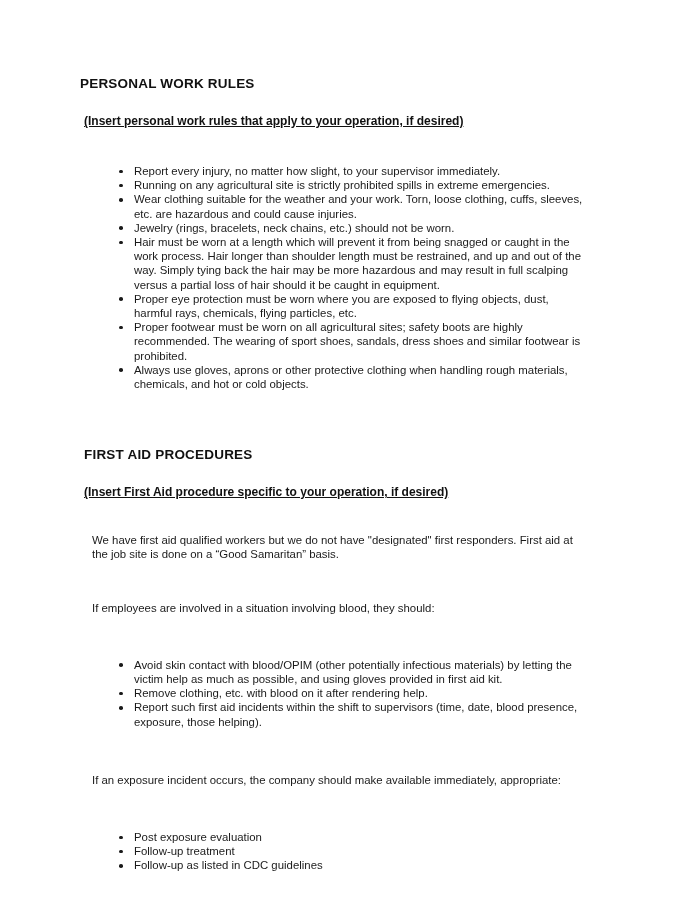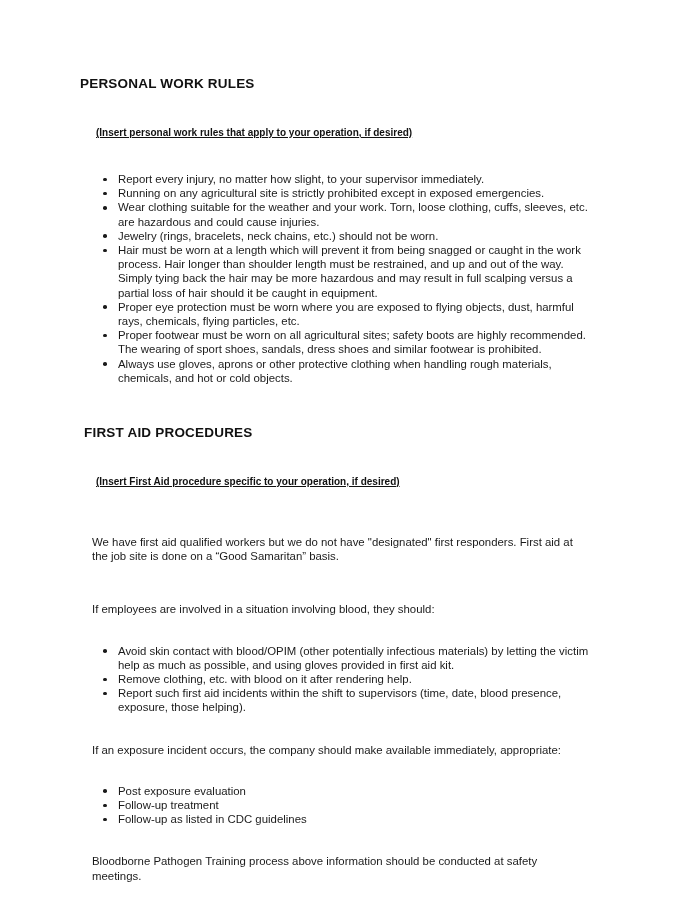--- a/index.html
+++ b/index.html
@@ -37,41 +37,41 @@
     font-weight: bold;
     letter-spacing: 0.2px;
     color: #111111;
     margin: 0;
     line-height: 16px;
   }
   .section-title.indented {
     padding-left: 4px;
   }
   .insert-note {
-    font-size: 10px;
+    font-size: 12px;
     font-weight: bold;
     text-decoration: underline;
     color: #111111;
-    margin: 16px;
+    margin: 4px;
     line-height: 14px;
   }
 
   
   .para {
     font-size: 11.4px;
     line-height: 14.2px;
     color: #1a1a1a;
     margin: 12px;
     text-align: left;
   }
 
   
   ul.bullets {
     list-style: none;
-    margin: 0;
+    margin: 16px;
     padding: 0;
   }
   ul.bullets > li {
     position: relative;
     padding-left: 38px;
     font-size: 11.4px;
     line-height: 14.2px;
     color: #1a1a1a;
     margin: 0;
   }
@@ -104,21 +104,21 @@
     <h1 class="section-title">PERSONAL WORK RULES</h1>
 
     <div class="gap-title-to-note"></div>
 
     <p class="insert-note">(Insert personal work rules that apply to your operation, if desired)</p>
 
     <div class="gap-note-to-list"></div>
 
     <ul class="bullets">
       <li>Report every injury, no matter how slight, to your supervisor immediately.</li>
-      <li>Running on any agricultural site is strictly prohibited except in exposed emergencies.</li>
+      <li>Running on any agricultural site is strictly prohibited spills in extreme emergencies.</li>
       <li>Wear clothing suitable for the weather and your work.  Torn, loose clothing, cuffs, sleeves, etc. are hazardous and could cause injuries.</li>
       <li>Jewelry (rings, bracelets, neck chains, etc.) should not be worn.</li>
       <li>Hair must be worn at a length which will prevent it from being snagged or caught in the work process.  Hair longer than shoulder length must be restrained, and up and out of the way.  Simply tying back the hair may be more hazardous and may result in full scalping versus a partial loss of hair should it be caught in equipment.</li>
       <li>Proper eye protection must be worn where you are exposed to flying objects, dust, harmful rays, chemicals, flying particles, etc.</li>
       <li>Proper footwear must be worn on all agricultural sites; safety boots are highly recommended. The wearing of sport shoes, sandals, dress shoes and similar footwear is prohibited.</li>
       <li>Always use gloves, aprons or other protective clothing when handling rough materials, chemicals, and hot or cold objects.</li>
     </ul>
 
     <div class="gap-section"></div>
 

